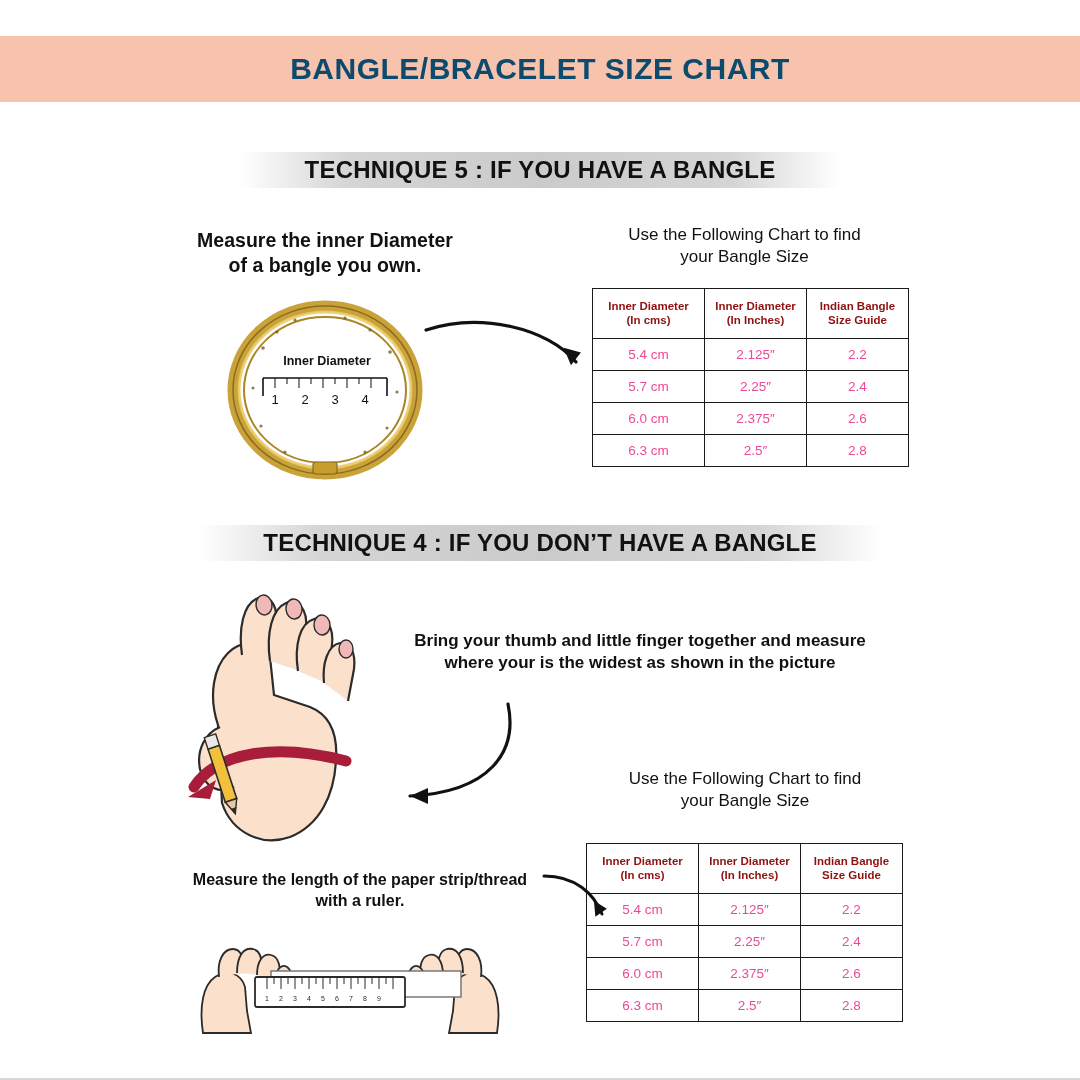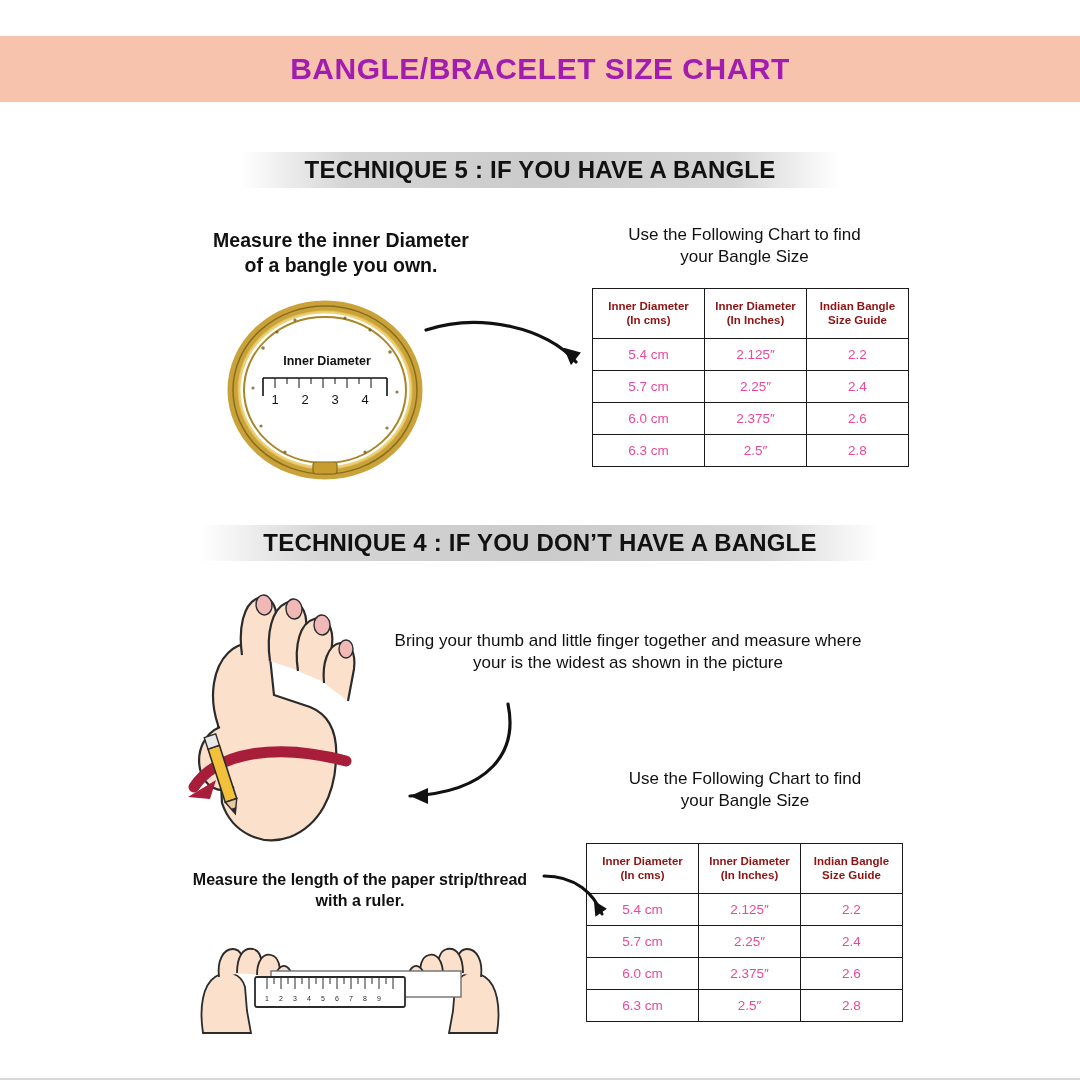--- a/index.html
+++ b/index.html
@@ -22,21 +22,21 @@
     position: absolute;
     left: 0; top: 36px;
     width: 1080px; height: 66px;
     background: #f7c3ad;
     display: flex; align-items: center; justify-content: center;
   }
   .header-title {
     font-size: 30px;
     font-weight: 700;
     letter-spacing: 0.5px;
-    color: #a21caf;
+    color: #0c4a6e;
   }
 
   
   .banner {
     position: absolute;
     height: 36px;
     display: flex; align-items: center; justify-content: center;
     font-size: 24px;
     font-weight: 600;
     color: #111111;
@@ -53,23 +53,23 @@
     font-size: 19.5px;
     font-weight: 700;
     line-height: 1.28;
     color: #111111;
   }
   .instr.light {
     font-weight: 400;
     font-size: 17px;
   }
 
-  #instr-measure-diameter { left: 166px; top: 228px; width: 350px; }
+  #instr-measure-diameter { left: 150px; top: 228px; width: 350px; }
   #instr-chart-1 { left: 562px; top: 224px; width: 365px; font-weight: 400; }
-  #instr-thumb { left: 378px; top: 630px; width: 500px; font-weight: 400; }
+  #instr-thumb { left: 390px; top: 630px; width: 500px; font-weight: 700; }
   #instr-chart-2 { left: 560px; top: 768px; width: 370px; font-weight: 400; }
   #instr-paper-strip { left: 178px; top: 870px; width: 364px; font-size: 16px; font-weight: 700; line-height: 1.3; }
 
   
   .size-table {
     position: absolute;
     border-collapse: collapse;
     background: #ffffff;
   }
   .size-table th, .size-table td {

